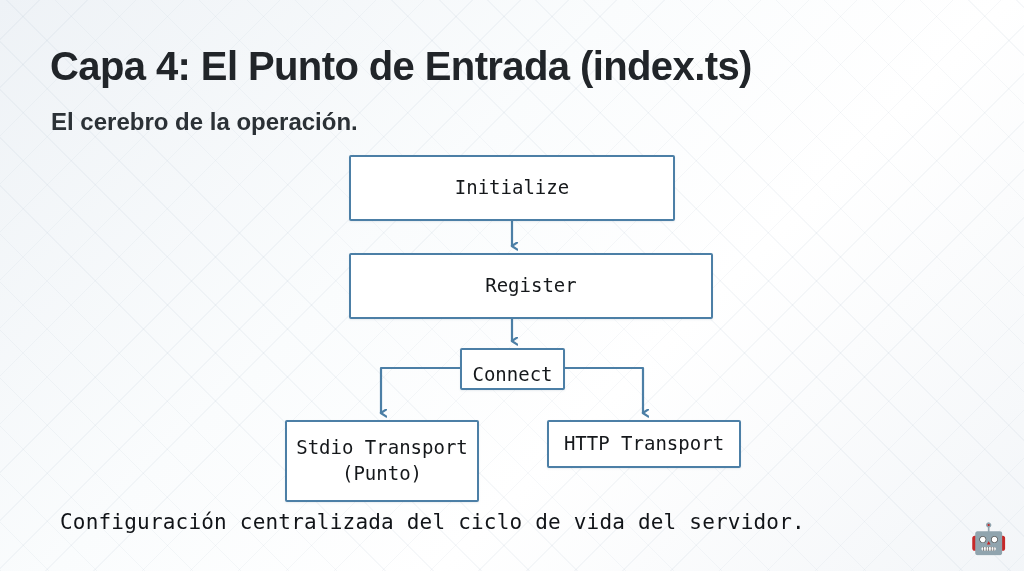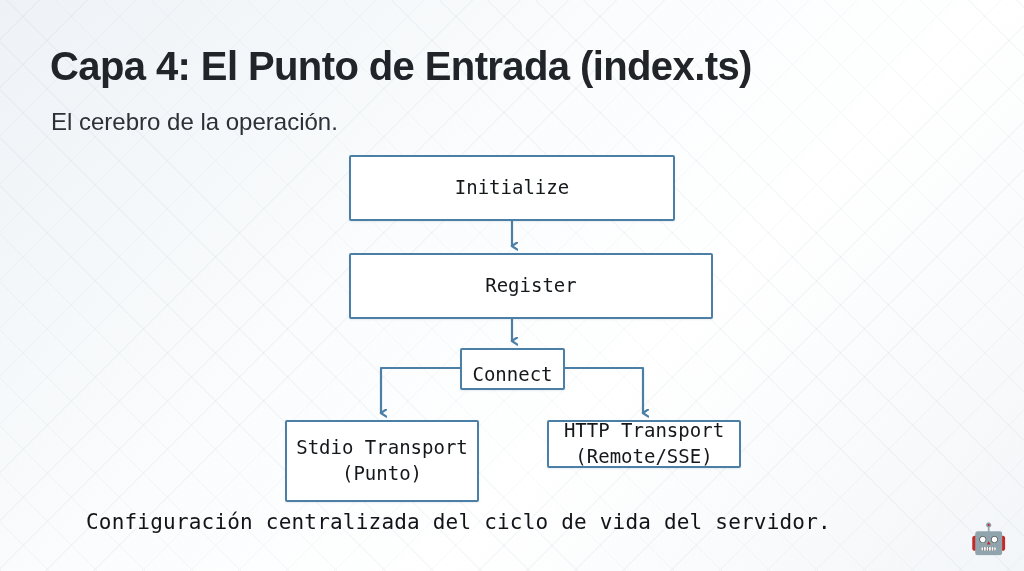--- a/index.html
+++ b/index.html
@@ -36,21 +36,21 @@
     font-weight: bold;
     color: #212529;
     letter-spacing: -0.6px;
     white-space: nowrap;
   }
   #subtitle {
     position: absolute;
     left: 51px;
     top: 108px;
     font-size: 24px;
-    font-weight: normal;
+    font-weight: bold;
     color: #2b3136;
     white-space: nowrap;
   }
 
   
   #flow {
     position: absolute;
     left: 0;
     top: 0;
     width: 1024px;
@@ -91,21 +91,20 @@
   
   #caption {
     position: absolute;
     left: 60px;
     top: 510px;
     font-family: "DejaVu Sans Mono", "Liberation Mono", monospace;
     font-size: 21px;
     color: #111418;
     letter-spacing: 0.2px;
     white-space: nowrap;
-    margin-left: 26px;
   }
 
   
   #robot {
     position: absolute;
     left: 968px;
     top: 518px;
     width: 42px;
     height: 42px;
     font-size: 30px;
@@ -152,21 +151,20 @@
       <span>Connect</span>
     </div>
 
     <div class="node" id="node-stdio">
       <span>Stdio Transport</span>
       <span class="l2">(Punto)</span>
     </div>
 
     <div class="node" id="node-http">
       <span>HTTP Transport</span>
-      <span class="l2">(Remote/SSE)</span>
     </div>
 
   </div>
 
   <div id="caption">Configuración centralizada del ciclo de vida del servidor.</div>
 
   <div id="robot">🤖</div>
 
 </div>
 

